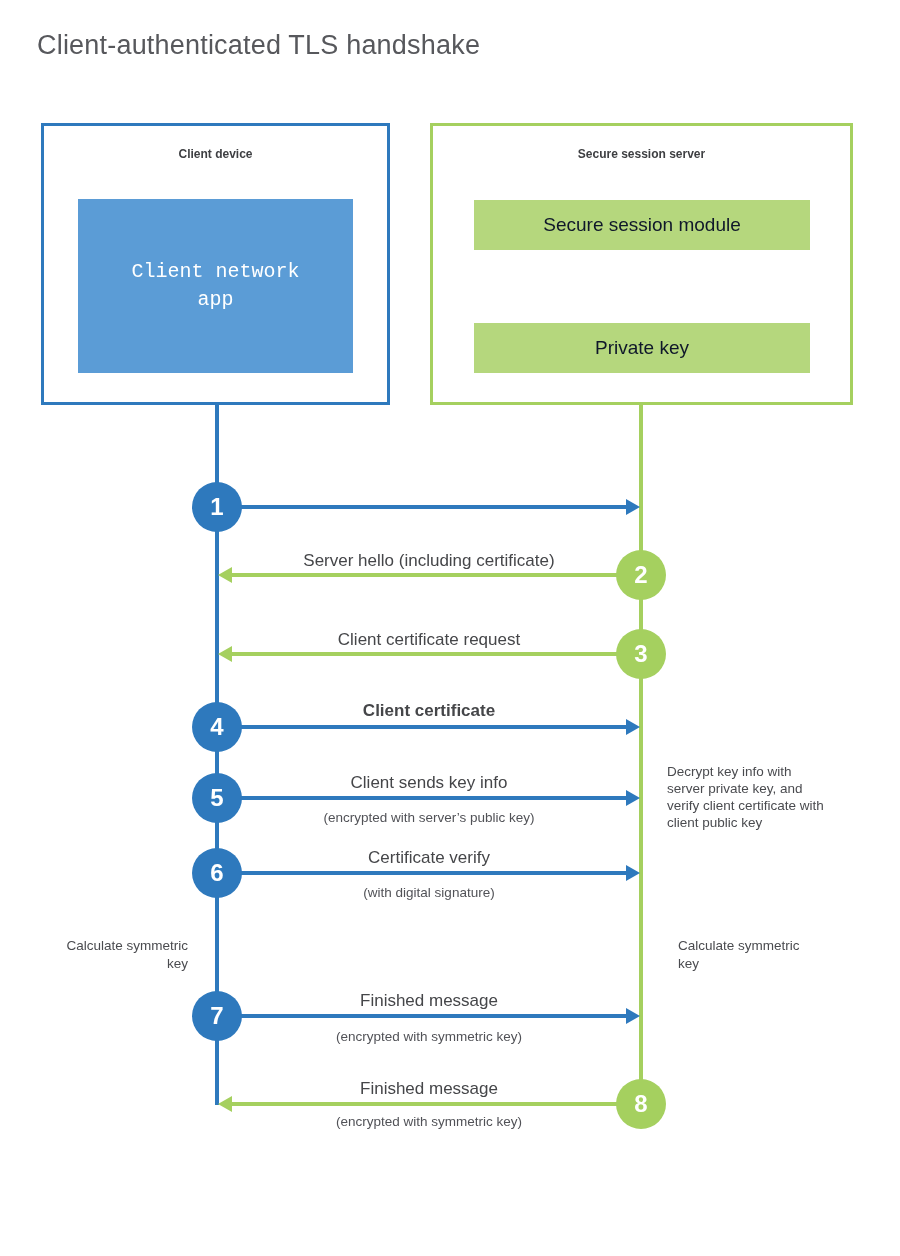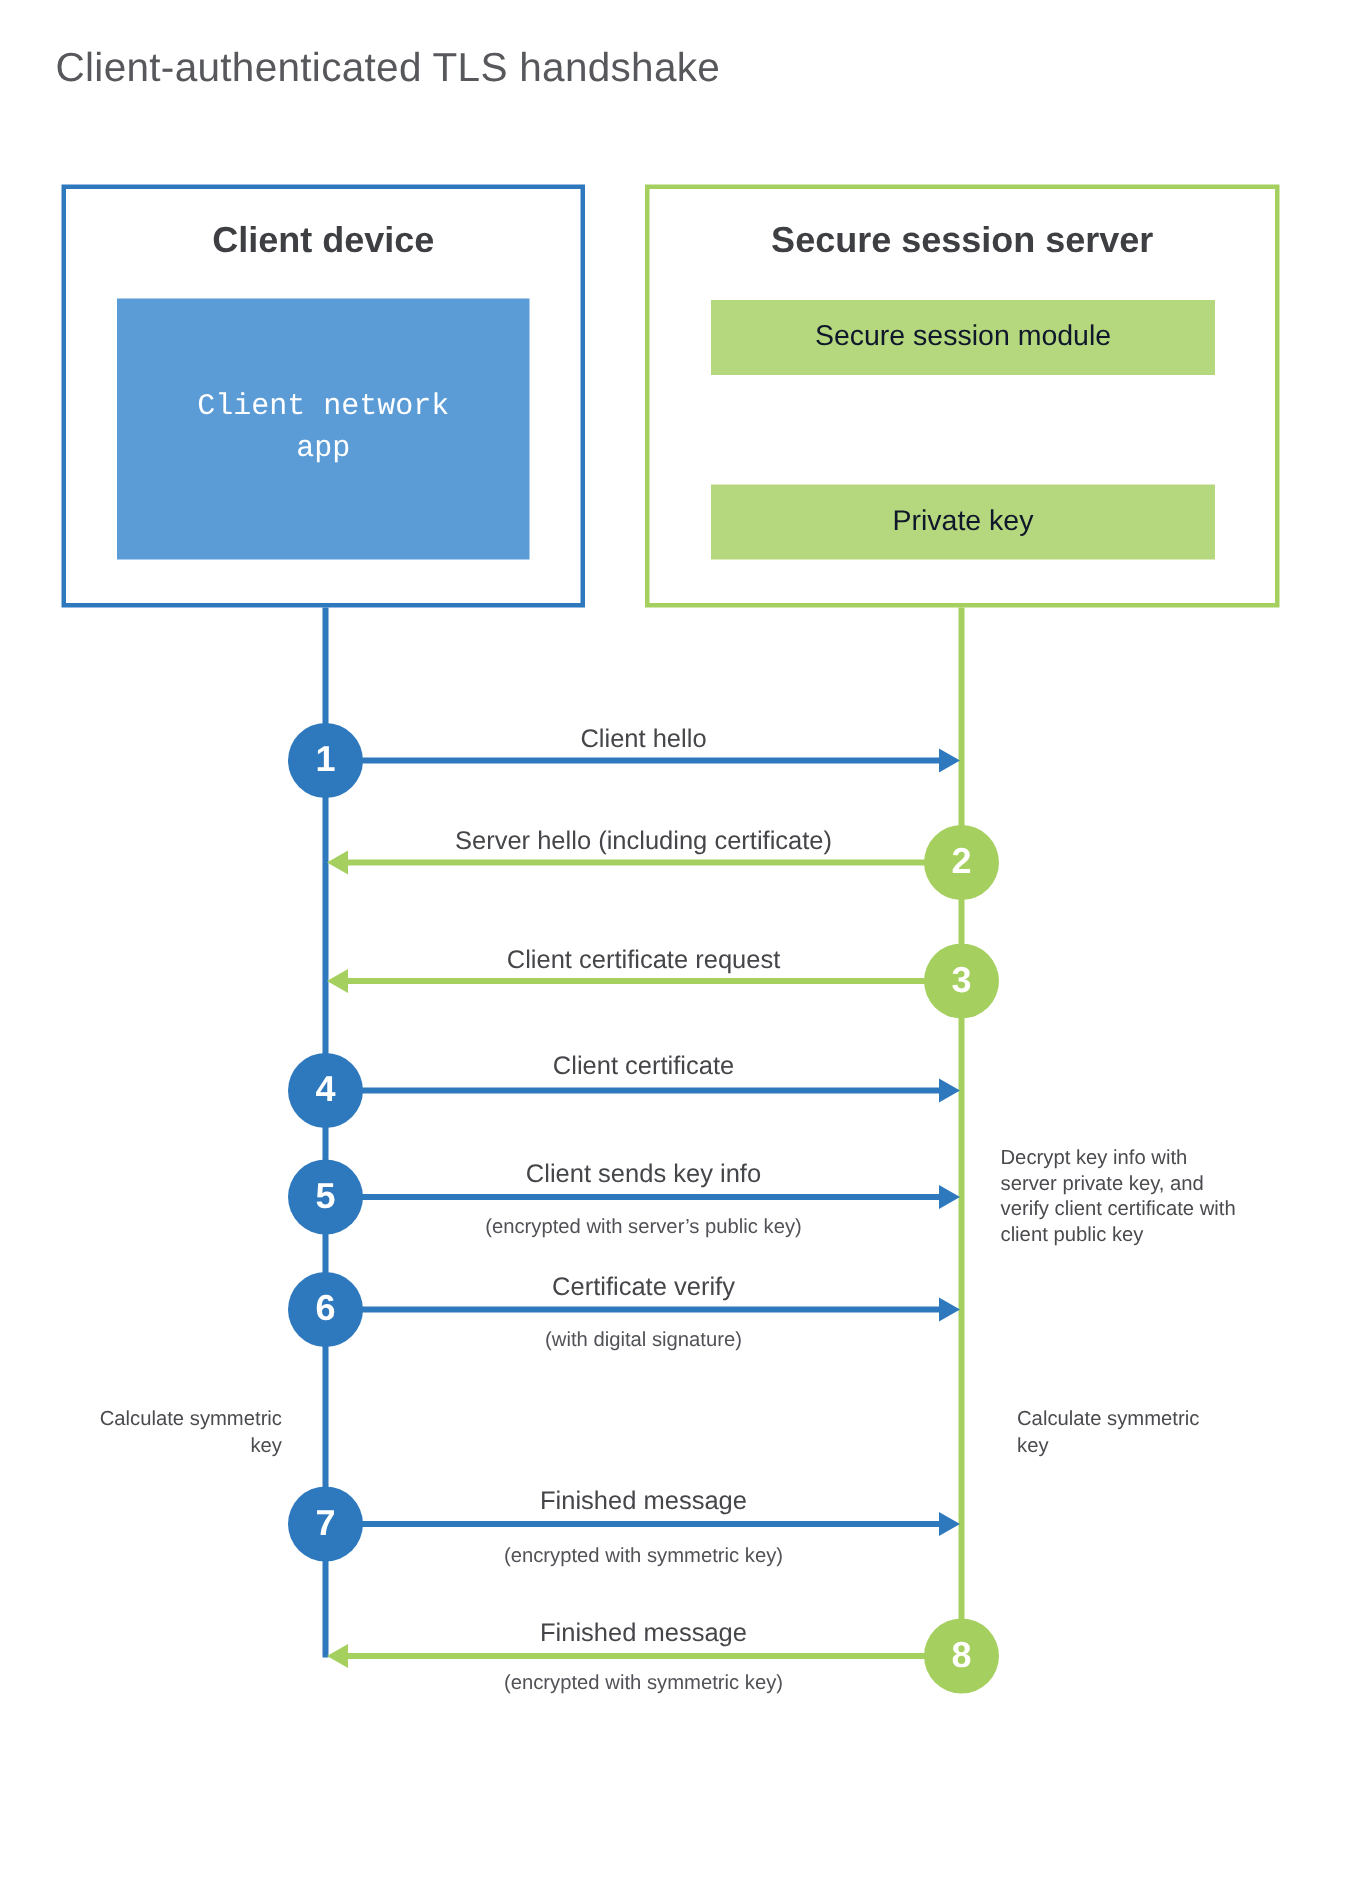--- a/index.html
+++ b/index.html
@@ -9,21 +9,21 @@
     border-radius:18px;
   }
   .page-title{
     position:absolute;left:37px;top:30px;font-size:27px;font-weight:400;
     color:#57585c;letter-spacing:.2px;
   }
   
   .entity-box{position:absolute;background:#fff;box-sizing:border-box;}
   .client-box{left:41px;top:123px;width:349px;height:282px;border:3px solid #2e79bd;}
   .server-box{left:430px;top:123px;width:423px;height:282px;border:3px solid #a5d05f;}
-  .box-title{margin-top:21px;text-align:center;font-weight:700;font-size:24px;color:#3e3f42;}
+  .box-title{margin-top:21px;text-align:center;font-weight:700;font-size:12px;color:#3e3f42;}
   .app-box{
     position:absolute;left:78px;top:199px;width:275px;height:174px;background:#5b9cd6;
     color:#fff;font-size:20px;display:flex;align-items:center;justify-content:center;text-align:center;
   }
   .app-box span{display:block;width:180px;line-height:28px;font-family:Liberation Mono, monospace;}
   .bar{
     position:absolute;left:474px;width:336px;height:50px;background:#b5d77d;color:#0f172a;
     font-size:19px;display:flex;align-items:center;justify-content:center;
   }
   
@@ -73,33 +73,32 @@
 
   <div class="entity-box server-box">
     <div class="box-title">Secure session server</div>
   </div>
   <div class="bar" style="top:200px;">Secure session module</div>
   <div class="bar" style="top:323px;">Private key</div>
 
   <div class="vline blue"></div>
   <div class="vline green"></div>
 
-  <div class="step-label" style="top:483px;">Client hello</div>
   <div class="arrow blue" style="top:505px;"></div>
   <div class="circle blue" style="top:482px;">1</div>
 
   <div class="step-label" style="top:551px;">Server hello (including certificate)</div>
   <div class="arrow green" style="top:573px;"></div>
   <div class="circle green" style="top:550px;">2</div>
 
   <div class="step-label" style="top:630px;">Client certificate request</div>
   <div class="arrow green" style="top:652px;"></div>
   <div class="circle green" style="top:629px;">3</div>
 
-  <div class="step-label" style="top:701px;">Client certificate</div>
+  <div class="step-label" style="top:701px;font-weight:bold;">Client certificate</div>
   <div class="arrow blue" style="top:725px;"></div>
   <div class="circle blue" style="top:702px;">4</div>
 
   <div class="step-label" style="top:773px;">Client sends key info</div>
   <div class="arrow blue" style="top:796px;"></div>
   <div class="circle blue" style="top:773px;">5</div>
   <div class="step-sub" style="top:810px;">(encrypted with server’s public key)</div>
 
   <div class="step-label" style="top:848px;">Certificate verify</div>
   <div class="arrow blue" style="top:871px;"></div>

